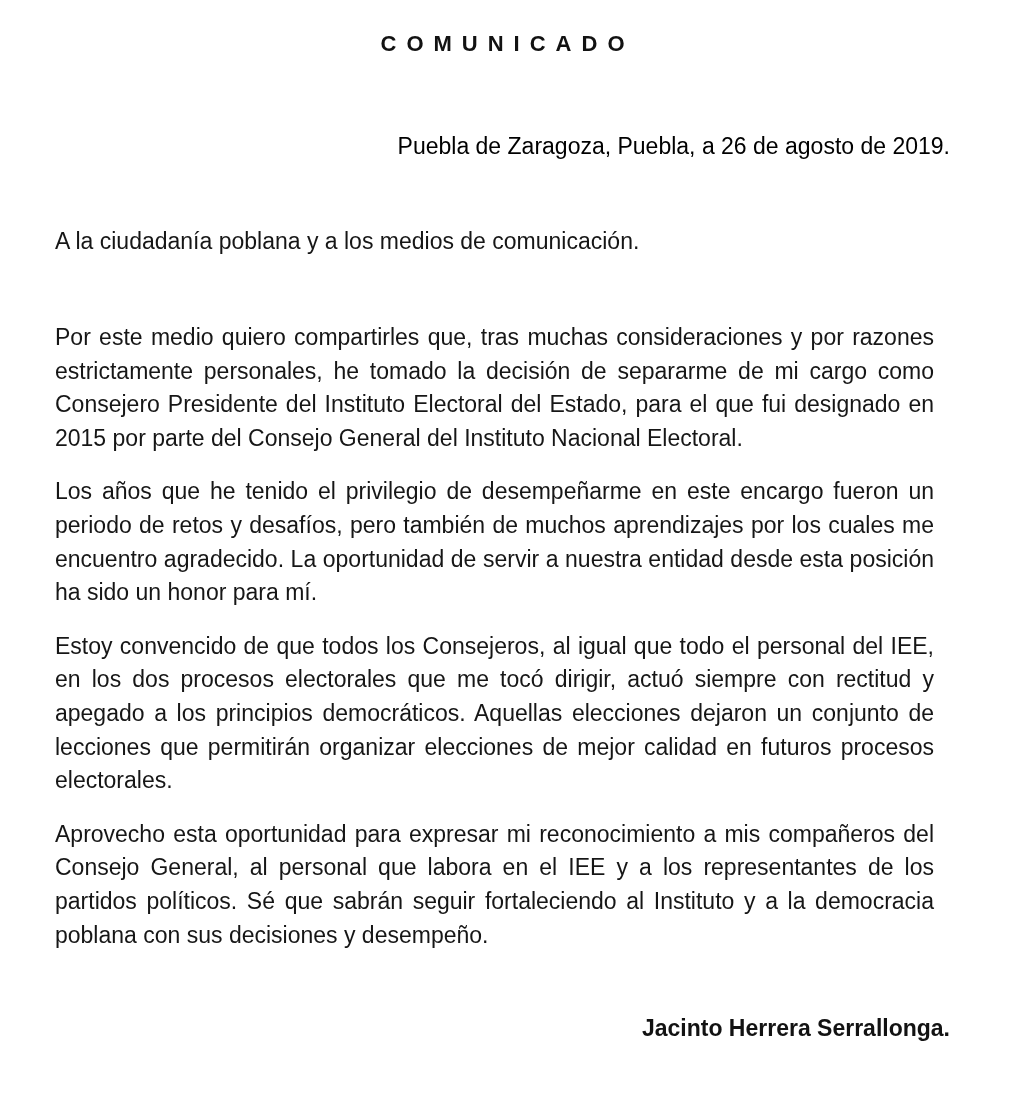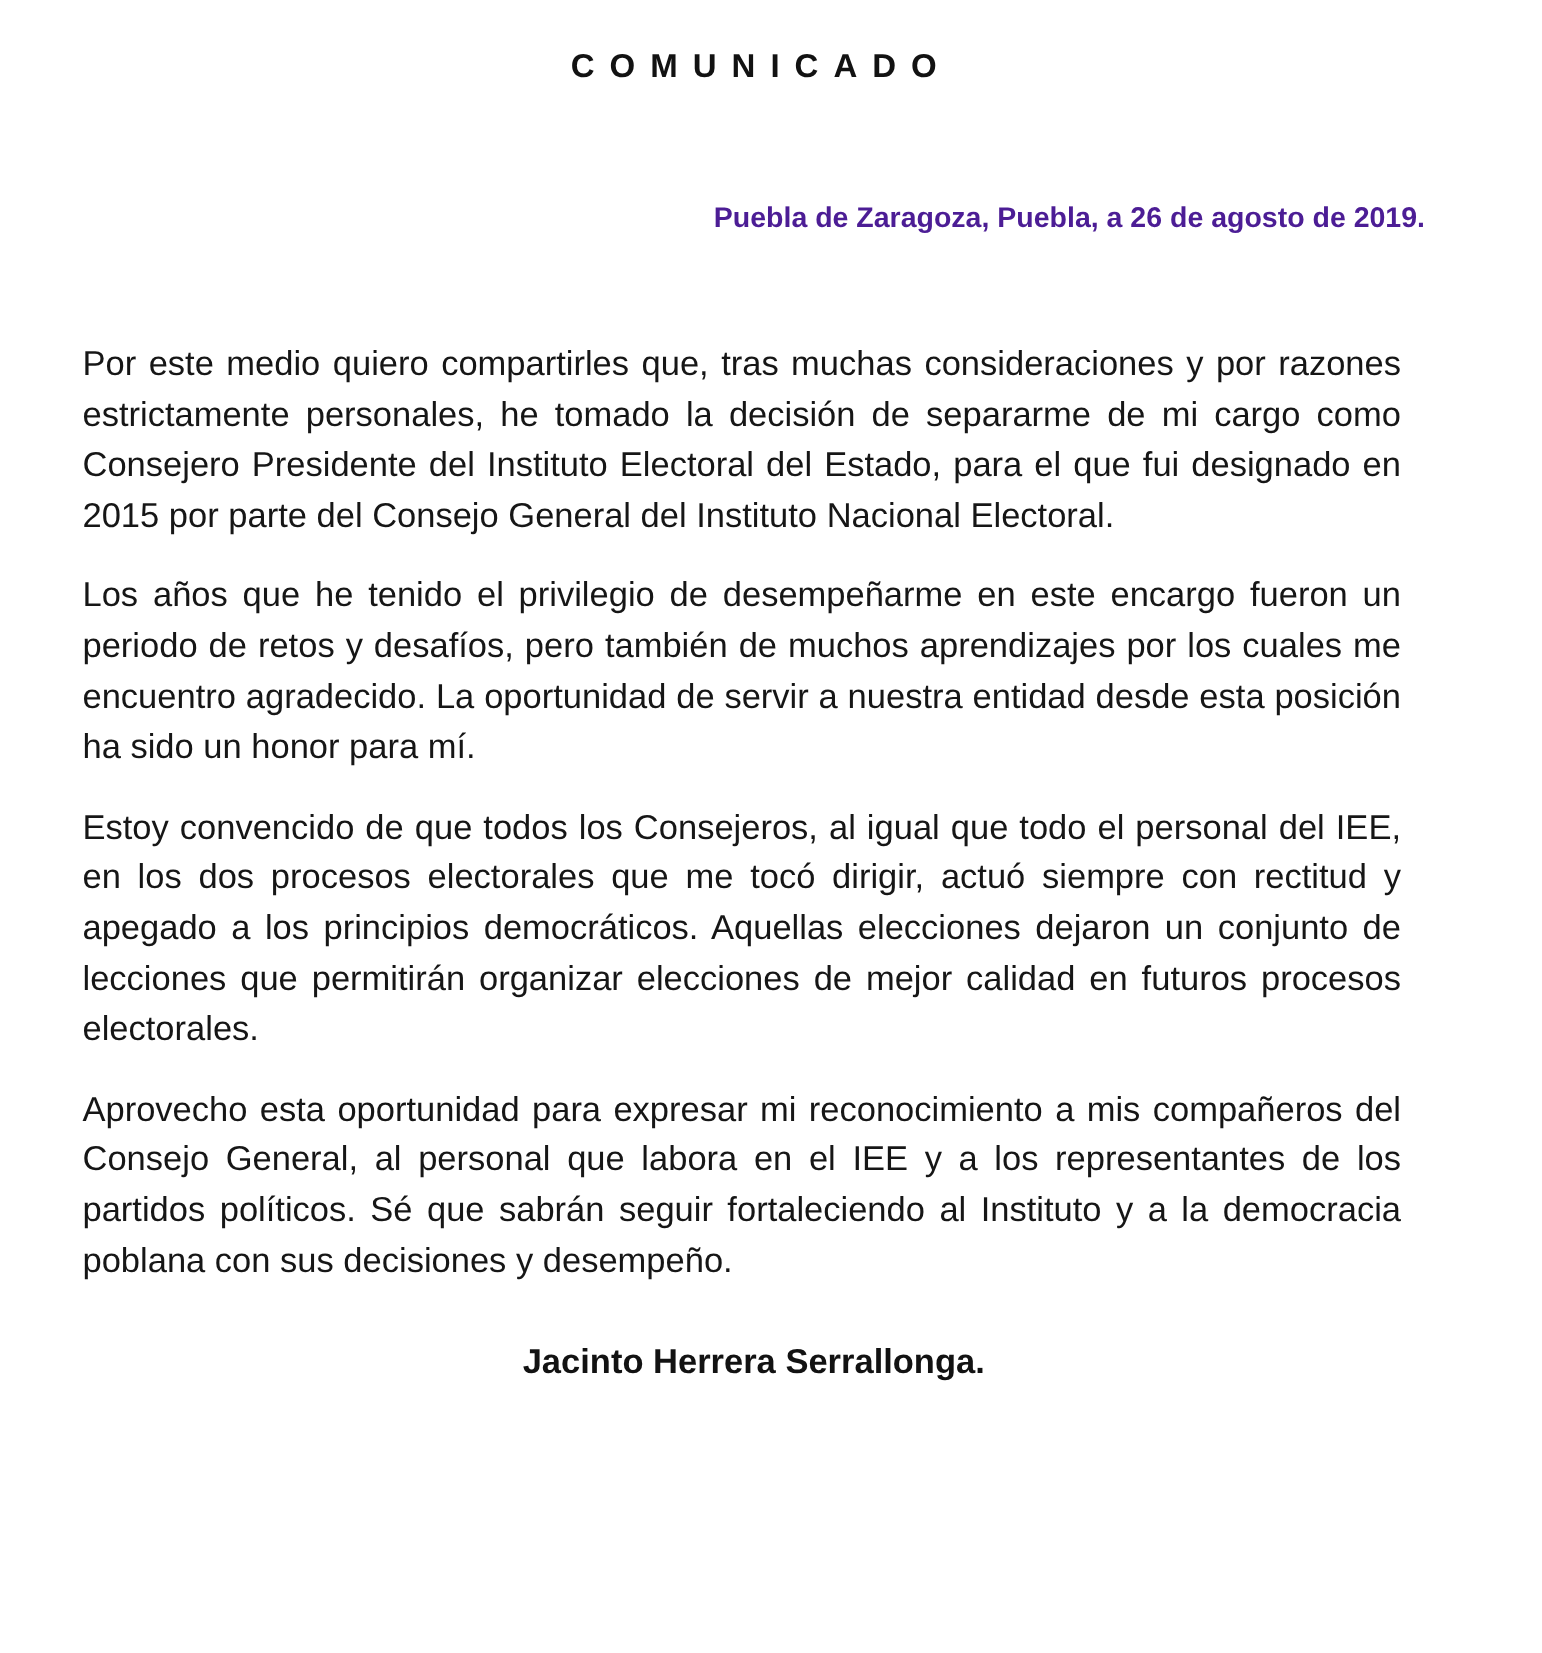--- a/index.html
+++ b/index.html
@@ -27,61 +27,61 @@
     line-height: 27px;
     font-weight: 700;
     letter-spacing: 10px;
     
     padding-left: 10px;
     color: #121212;
   }
   .dateline {
     margin: 75px 0 0 0;
     text-align: right;
-    font-size: 19px;
+    font-size: 23px;
     line-height: 28px;
-    color: #4c1d95;
-    font-weight: bold;
+    color: #000000;
   }
   .salutation {
     margin: 67px 0 0 0;
     text-align: left;
     font-size: 23px;
     line-height: 28px;
     color: #161616;
   }
   .body-paragraph {
     margin: 20px 16px 0 0;
     text-align: justify;
     text-justify: inter-word;
     font-size: 23px;
     line-height: 33.6px;
     color: #161616;
   }
   .body-paragraph.first {
     margin-top: 66px;
   }
   .signature {
-    margin: 36px 0 0 0;
-    text-align: center;
+    margin: 62px 0 0 0;
+    text-align: right;
     font-size: 23px;
     line-height: 28px;
     font-weight: 700;
     color: #121212;
   }
 </style>
 </head>
 <body>
 
 <div class="page">
 
   <h1 class="title">COMUNICADO</h1>
 
   <p class="dateline">Puebla de Zaragoza, Puebla, a 26 de agosto de 2019.</p>
 
+  <p class="salutation">A la ciudadanía poblana y a los medios de comunicación.</p>
 
   <p class="body-paragraph first">Por este medio quiero compartirles que, tras muchas consideraciones y por razones estrictamente personales, he tomado la decisión de separarme de mi cargo como Consejero Presidente del Instituto Electoral del Estado, para el que fui designado en 2015 por parte del Consejo General del Instituto Nacional Electoral.</p>
 
   <p class="body-paragraph">Los años que he tenido el privilegio de desempeñarme en este encargo fueron un periodo de retos y desafíos, pero también de muchos aprendizajes por los cuales me encuentro agradecido. La oportunidad de servir a nuestra entidad desde esta posición ha sido un honor para mí.</p>
 
   <p class="body-paragraph">Estoy convencido de que todos los Consejeros, al igual que todo el personal del IEE, en los dos procesos electorales que me tocó dirigir, actuó siempre con rectitud y apegado a los principios democráticos. Aquellas elecciones dejaron un conjunto de lecciones que permitirán organizar elecciones de mejor calidad en futuros procesos electorales.</p>
 
   <p class="body-paragraph">Aprovecho esta oportunidad para expresar mi reconocimiento a mis compañeros del Consejo General, al personal que labora en el IEE y a los representantes de los partidos políticos. Sé que sabrán seguir fortaleciendo al Instituto y a la democracia poblana con sus decisiones y desempeño.</p>
 
   <p class="signature">Jacinto Herrera Serrallonga.</p>

